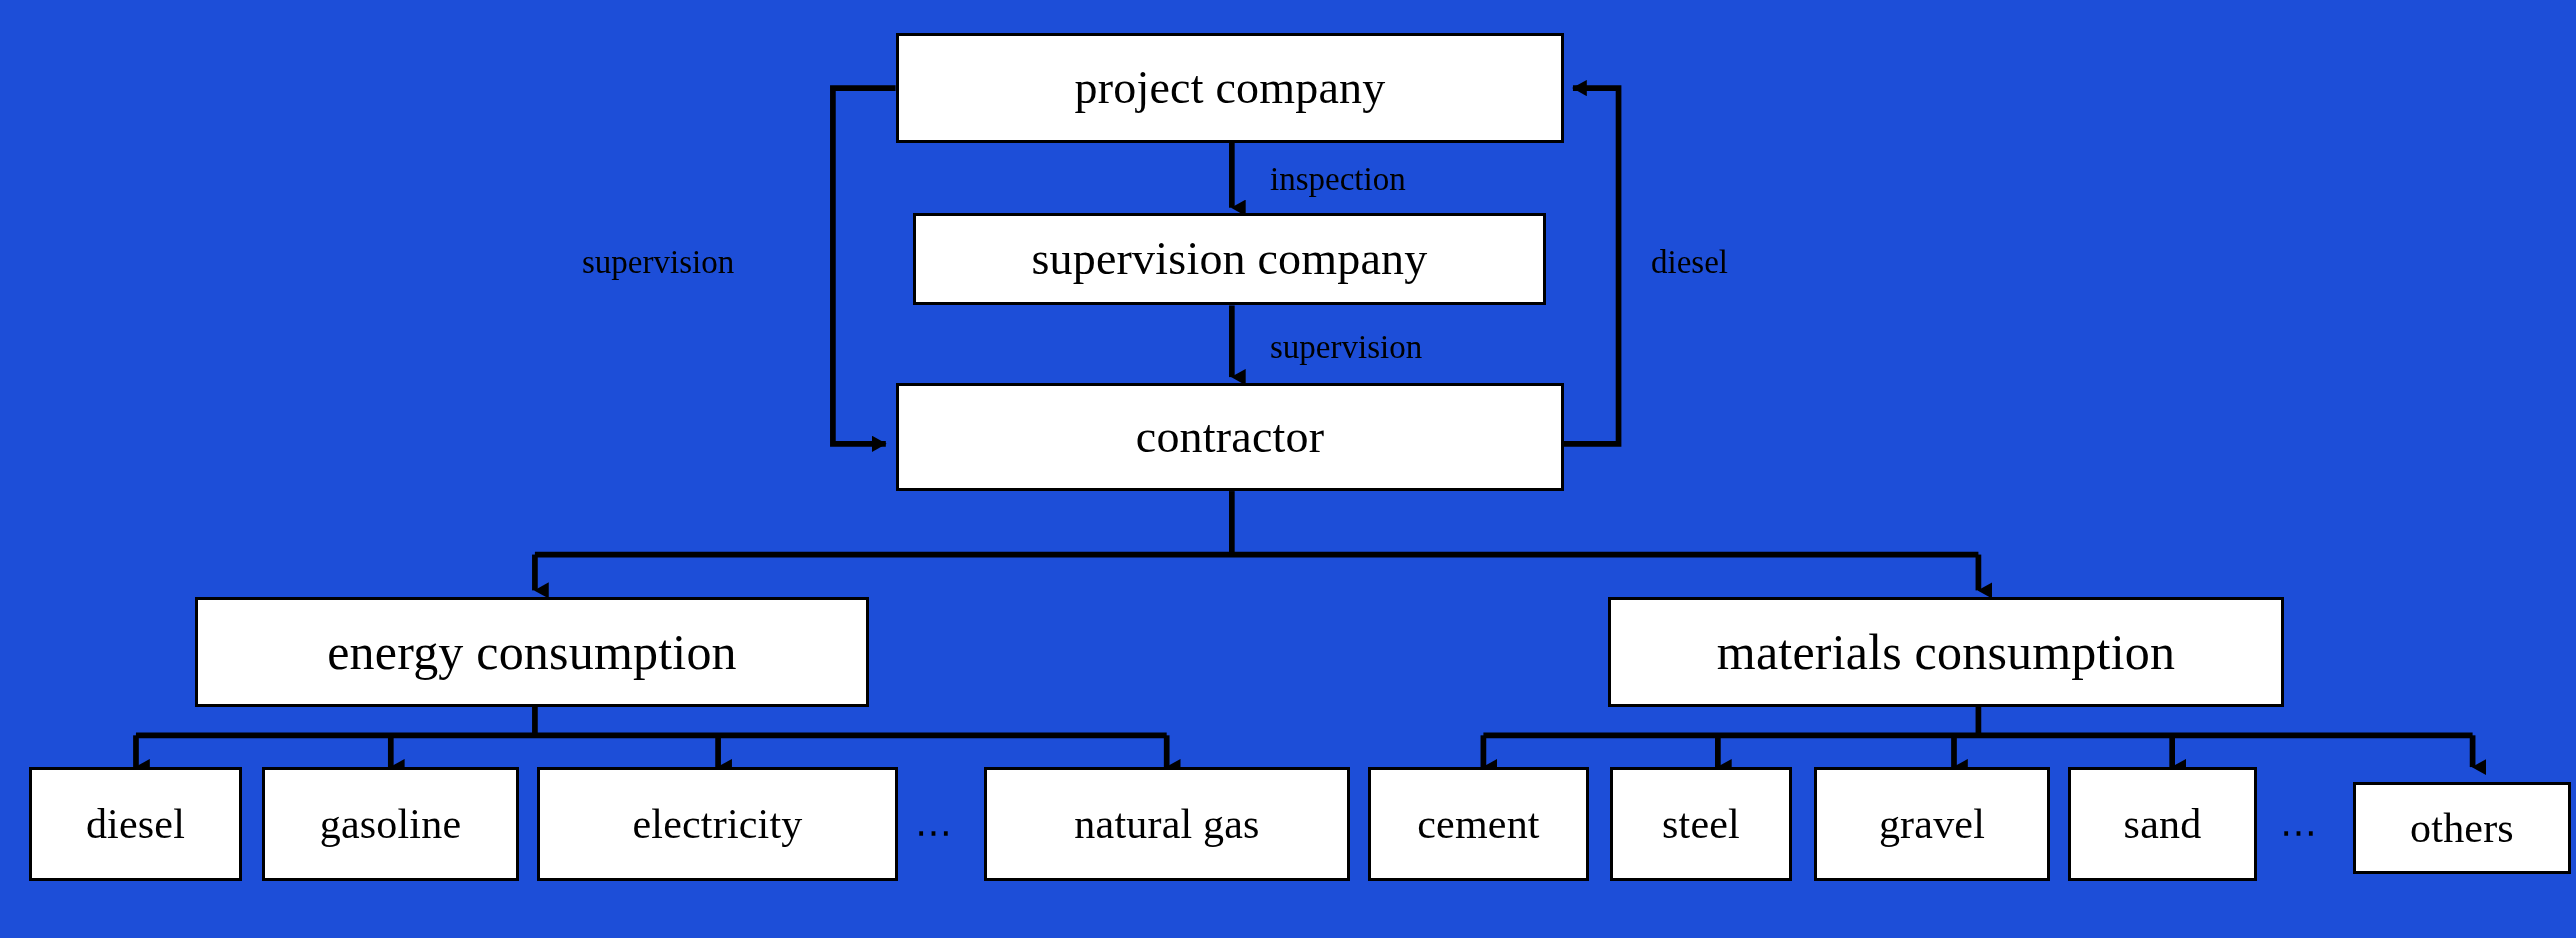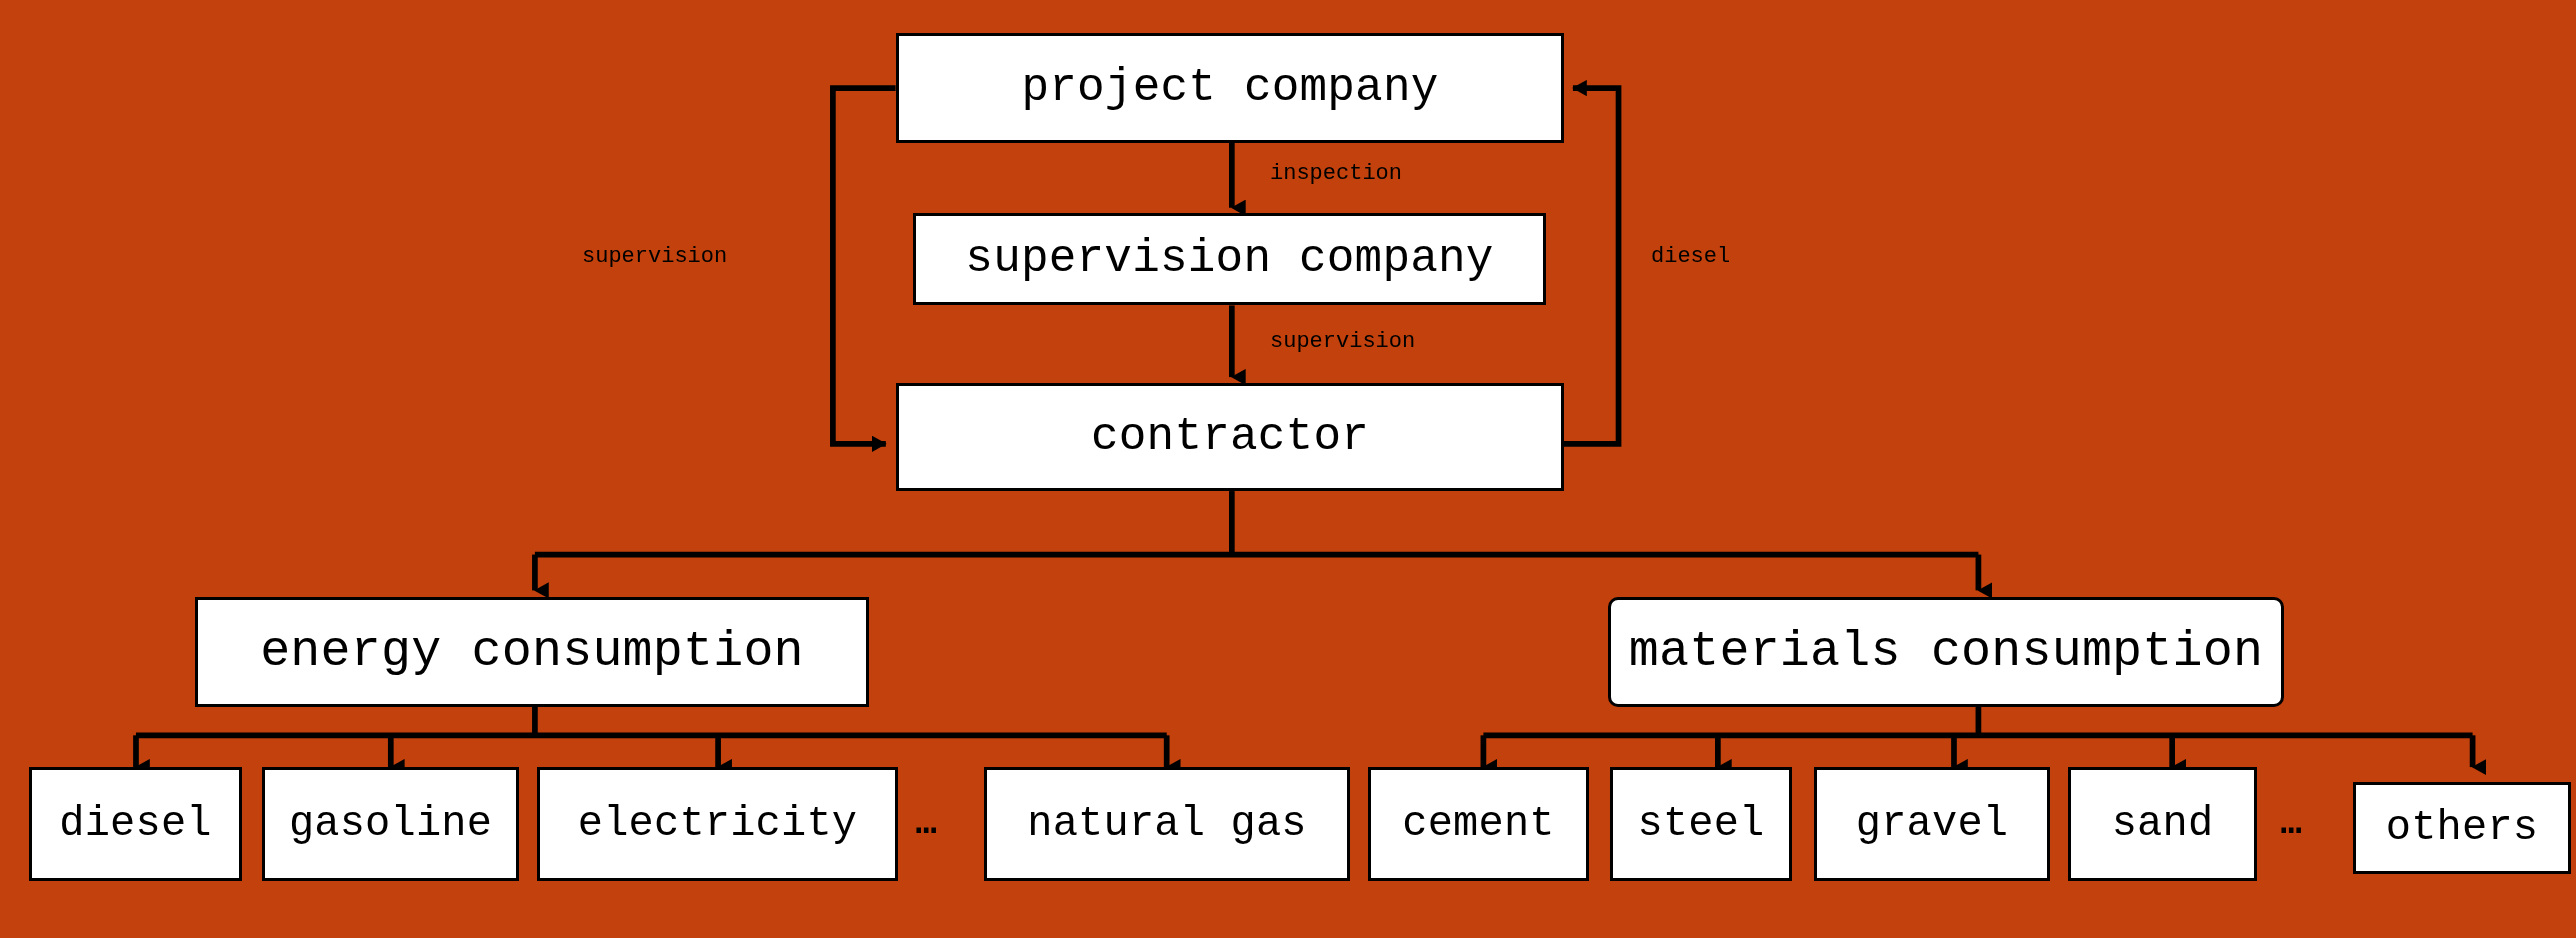--- a/index.html
+++ b/index.html
@@ -5,23 +5,22 @@
 <style>
   html,body{margin:0;padding:0;background:#ffffff;}
   body{
     font-family:"Liberation Serif","DejaVu Serif",serif;
     color:#000000;
   }
   #diagram-root{
     position:relative;
     width:2576px;
     height:939px;
-    background:#c2410c;
+    background:#1d4ed8;
     overflow:hidden;
-    font-family:Liberation Mono, monospace;
   }
   #diagram-svg{
     position:absolute;
     left:0; top:0;
     width:2576px;
     height:939px;
   }
   .node-box{
     position:absolute;
     box-sizing:border-box;
@@ -38,21 +37,21 @@
   .node-label{
     display:block;
     font-size:44px;
     letter-spacing:0.2px;
   }
   .lvl1 .node-label{font-size:46px;}
   .lvl2 .node-label{font-size:50px;}
   .leaf .node-label{font-size:42px;}
   .edge-label{
     position:absolute;
-    font-size:22px;
+    font-size:33px;
     line-height:1;
     white-space:nowrap;
     background:transparent;
     z-index:4;
   }
   .ellipsis{
     position:absolute;
     font-size:37px;
     line-height:1;
     letter-spacing:2.4px;
@@ -129,21 +128,21 @@
   <div class="edge-label" style="left:1270px; top:331px;">supervision</div>
 
   <div class="edge-label" style="left:582px; top:246px;">supervision</div>
 
   <div class="edge-label" style="left:1651px; top:246px;">diesel</div>
 
   <div class="node-box lvl2" style="left:195px; top:597px; width:674px; height:110px;">
     <span class="node-label">energy consumption</span>
   </div>
 
-  <div class="node-box lvl2" style="left:1608px; top:597px; width:676px; height:110px;border-radius:10px;">
+  <div class="node-box lvl2" style="left:1608px; top:597px; width:676px; height:110px;">
     <span class="node-label">materials consumption</span>
   </div>
 
   <div class="node-box leaf" style="left:29px; top:767px; width:213px; height:114px;">
     <span class="node-label">diesel</span>
   </div>
 
   <div class="node-box leaf" style="left:262px; top:767px; width:257px; height:114px;">
     <span class="node-label">gasoline</span>
   </div>

